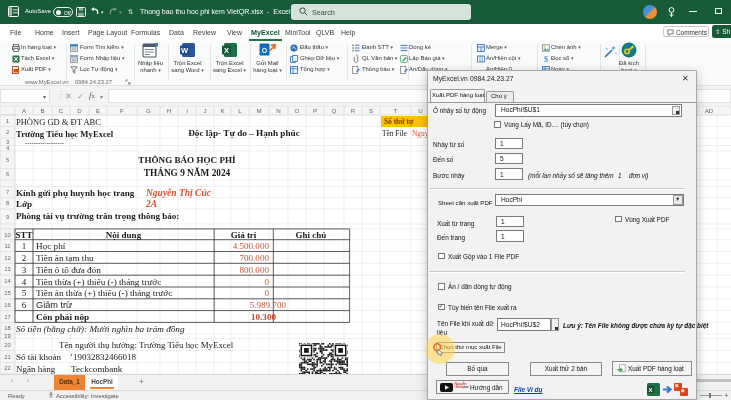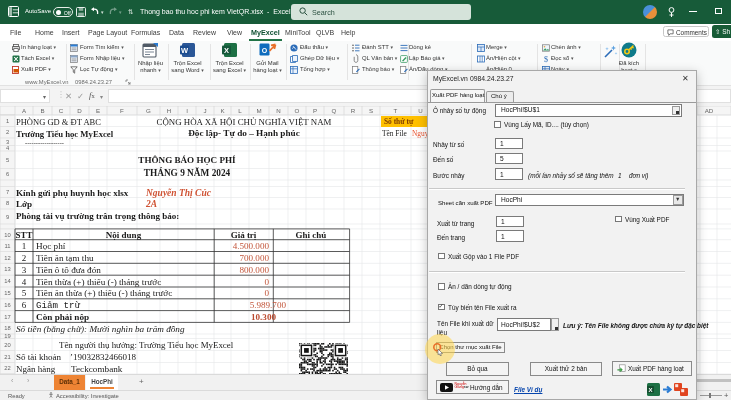--- a/index.html
+++ b/index.html
@@ -484,27 +484,26 @@
       <text x="7.5" y="232.45" font-size="5.8" fill="#666" text-anchor="middle" font-family="Liberation Sans">19</text>
       <text x="7.5" y="240.7" font-size="5.8" fill="#666" text-anchor="middle" font-family="Liberation Sans">20</text>
       <text x="7.5" y="252.7" font-size="5.8" fill="#666" text-anchor="middle" font-family="Liberation Sans">21</text>
       <text x="7.5" y="264.45" font-size="5.8" fill="#666" text-anchor="middle" font-family="Liberation Sans">22</text>
     </svg>
     <div class="abs" style="left:380.5px;top:115.5px;width:49px;height:11px;background:#ffc000"></div>
     <div class="abs ser" style="left:384px;top:117px;font-size:7.4px;color:#7e3b00;font-weight:bold;white-space:nowrap">Số thứ tự</div>
     <div class="abs ser" style="left:382px;top:128.5px;font-size:7.4px;color:#222;white-space:nowrap">Tên File</div>
     <div class="abs ser" style="left:412px;top:128.5px;font-size:7.4px;color:#e8502d;white-space:nowrap">Nguyễ</div>
     <div style="position:absolute;left:16px;top:117px;font-size:8.5px;color:#1a1a1a;white-space:nowrap;font-family:'Liberation Serif',serif;">PHÒNG GD &amp; ĐT ABC</div>
-    <div style="position:absolute;left:156px;top:116.8px;font-size:8.85px;color:#1a1a1a;white-space:nowrap;font-family:'Liberation Serif',serif;width:176px;text-align:center;">CỘNG HÒA XÃ HỘI CHỦ NGHĨA VIỆT NAM</div>
     <div style="position:absolute;left:16px;top:128.5px;font-size:8.7px;color:#1a1a1a;white-space:nowrap;font-family:'Liberation Serif',serif;font-weight:bold;">Trường Tiểu học MyExcel</div>
     <div style="position:absolute;left:186px;top:128.3px;font-size:9.2px;color:#1a1a1a;white-space:nowrap;font-family:'Liberation Serif',serif;font-weight:bold;width:116px;text-align:center;">Độc lập- Tự do – Hạnh phúc</div>
     <div style="position:absolute;left:25px;top:138.5px;font-size:6.5px;color:#1a1a1a;white-space:nowrap;font-family:'Liberation Serif',serif;">------------------</div>
     <div style="position:absolute;left:138px;top:155px;font-size:9.1px;color:#1a1a1a;white-space:nowrap;font-family:'Liberation Serif',serif;font-weight:bold;width:98px;text-align:center;">THÔNG BÁO HỌC PHÍ</div>
     <div style="position:absolute;left:143px;top:168.3px;font-size:9.3px;color:#1a1a1a;white-space:nowrap;font-family:'Liberation Serif',serif;font-weight:bold;width:88px;text-align:center;">THÁNG 9 NĂM 2024</div>
-    <div style="position:absolute;left:16px;top:188.3px;font-size:9.1px;color:#1a1a1a;white-space:nowrap;font-family:'Liberation Serif',serif;font-weight:bold;">Kính gửi phụ huynh học xlsx</div>
+    <div style="position:absolute;left:16px;top:188.3px;font-size:9.1px;color:#1a1a1a;white-space:nowrap;font-family:'Liberation Serif',serif;font-weight:bold;">Kính gửi phụ huynh học trang</div>
     <div style="position:absolute;left:146px;top:187.8px;font-size:9.5px;color:#cf5233;white-space:nowrap;font-family:'Liberation Serif',serif;font-weight:bold;font-style:italic;">Nguyễn Thị Cúc</div>
     <div style="position:absolute;left:16px;top:199.3px;font-size:9.1px;color:#1a1a1a;white-space:nowrap;font-family:'Liberation Serif',serif;font-weight:bold;">Lớp</div>
     <div style="position:absolute;left:146px;top:198.8px;font-size:9.5px;color:#cf5233;white-space:nowrap;font-family:'Liberation Serif',serif;font-weight:bold;font-style:italic;">2A</div>
     <div style="position:absolute;left:16px;top:211.3px;font-size:9.0px;color:#1a1a1a;white-space:nowrap;font-family:'Liberation Serif',serif;font-weight:bold;">Phòng tài vụ trường trân trọng thông báo:</div>
     <svg class="abs" style="left:0;top:0" width="731" height="400" viewBox="0 0 731 400">
       <line x1="15" y1="228.9" x2="349.6" y2="228.9" stroke="#333" stroke-width="0.8"></line>
       <line x1="15" y1="239.7" x2="349.6" y2="239.7" stroke="#333" stroke-width="0.8"></line>
       <line x1="15" y1="251.5" x2="349.6" y2="251.5" stroke="#333" stroke-width="0.8"></line>
       <line x1="15" y1="263.3" x2="349.6" y2="263.3" stroke="#333" stroke-width="0.8"></line>
       <line x1="15" y1="275.2" x2="349.6" y2="275.2" stroke="#333" stroke-width="0.8"></line>
@@ -531,21 +530,21 @@
     <div style="position:absolute;left:15px;top:264.7px;font-size:9px;color:#1a1a1a;white-space:nowrap;font-family:'Liberation Serif',serif;width:18px;text-align:center;">3</div>
     <div style="position:absolute;left:36px;top:264.7px;font-size:9.2px;color:#1a1a1a;white-space:nowrap;font-family:'Liberation Serif',serif;">Tiền ô tô đưa đón</div>
     <div style="position:absolute;left:214px;top:264.7px;width:55px;text-align:right;font-size:9.1px;color:#c2553a;font-family:'Liberation Serif',serif;white-space:nowrap">800.000</div>
     <div style="position:absolute;left:15px;top:276.59999999999997px;font-size:9px;color:#1a1a1a;white-space:nowrap;font-family:'Liberation Serif',serif;width:18px;text-align:center;">4</div>
     <div style="position:absolute;left:36px;top:276.59999999999997px;font-size:9.2px;color:#1a1a1a;white-space:nowrap;font-family:'Liberation Serif',serif;">Tiền thừa (+) thiếu (-) tháng trước</div>
     <div style="position:absolute;left:214px;top:276.59999999999997px;width:55px;text-align:right;font-size:9.1px;color:#c2553a;font-family:'Liberation Serif',serif;white-space:nowrap">0</div>
     <div style="position:absolute;left:15px;top:288.4px;font-size:9px;color:#1a1a1a;white-space:nowrap;font-family:'Liberation Serif',serif;width:18px;text-align:center;">5</div>
     <div style="position:absolute;left:36px;top:288.4px;font-size:9.2px;color:#1a1a1a;white-space:nowrap;font-family:'Liberation Serif',serif;">Tiền ăn thừa (+) thiếu (-) tháng trước</div>
     <div style="position:absolute;left:214px;top:288.4px;width:55px;text-align:right;font-size:9.1px;color:#c2553a;font-family:'Liberation Serif',serif;white-space:nowrap">0</div>
     <div style="position:absolute;left:15px;top:300.2px;font-size:9px;color:#1a1a1a;white-space:nowrap;font-family:'Liberation Serif',serif;width:18px;text-align:center;">6</div>
-    <div style="position:absolute;left:36px;top:300.2px;font-size:9.2px;color:#1a1a1a;white-space:nowrap;font-family:Liberation Mono, monospace;">Giảm trừ</div>
+    <div style="position:absolute;left:36px;top:300.2px;font-size:9.2px;color:#1a1a1a;white-space:nowrap;font-family:Liberation Sans, sans-serif;">Giảm trừ</div>
     <div style="position:absolute;left:214px;top:300.2px;width:72px;text-align:right;font-size:9.1px;color:#c2553a;font-family:'Liberation Serif',serif;white-space:nowrap">5.989.700</div>
     <div style="position:absolute;left:36px;top:312.0px;font-size:9.2px;color:#1a1a1a;white-space:nowrap;font-family:'Liberation Serif',serif;font-weight:bold;">Còn phải nộp</div>
     <div style="position:absolute;left:214px;top:312.0px;width:62px;text-align:right;font-size:9.1px;color:#bb4a2f;font-weight:bold;font-family:'Liberation Serif',serif">10.300</div>
     <div style="position:absolute;left:16px;top:324.3px;font-size:9.2px;color:#1a1a1a;white-space:nowrap;font-family:'Liberation Serif',serif;font-style:italic;text-align:right;">Số tiền (bằng chữ): Mười nghìn ba trăm đồng</div>
     <div style="position:absolute;left:16px;top:340.3px;font-size:8.9px;color:#1a1a1a;white-space:nowrap;font-family:'Liberation Serif',serif;padding-left:43px;">Tên người thụ hưởng: Trường Tiểu học MyExcel</div>
     <div style="position:absolute;left:16px;top:352.3px;font-size:9px;color:#1a1a1a;white-space:nowrap;font-family:'Liberation Serif',serif;">Số tài khoản</div>
     <div style="position:absolute;left:70px;top:351.8px;font-size:9px;color:#1a1a1a;white-space:nowrap;font-family:'Liberation Serif',serif;">’19032832466018</div>
     <div style="position:absolute;left:16px;top:363.8px;font-size:9px;color:#1a1a1a;white-space:nowrap;font-family:'Liberation Serif',serif;">Ngân hàng</div>
     <div style="position:absolute;left:71px;top:363.8px;font-size:9.2px;color:#1a1a1a;white-space:nowrap;font-family:'Liberation Serif',serif;">Teckcombank</div>
     <svg class="abs" style="left:299px;top:342.5px" width="49" height="31.5" viewBox="0 0 49 31.5">

